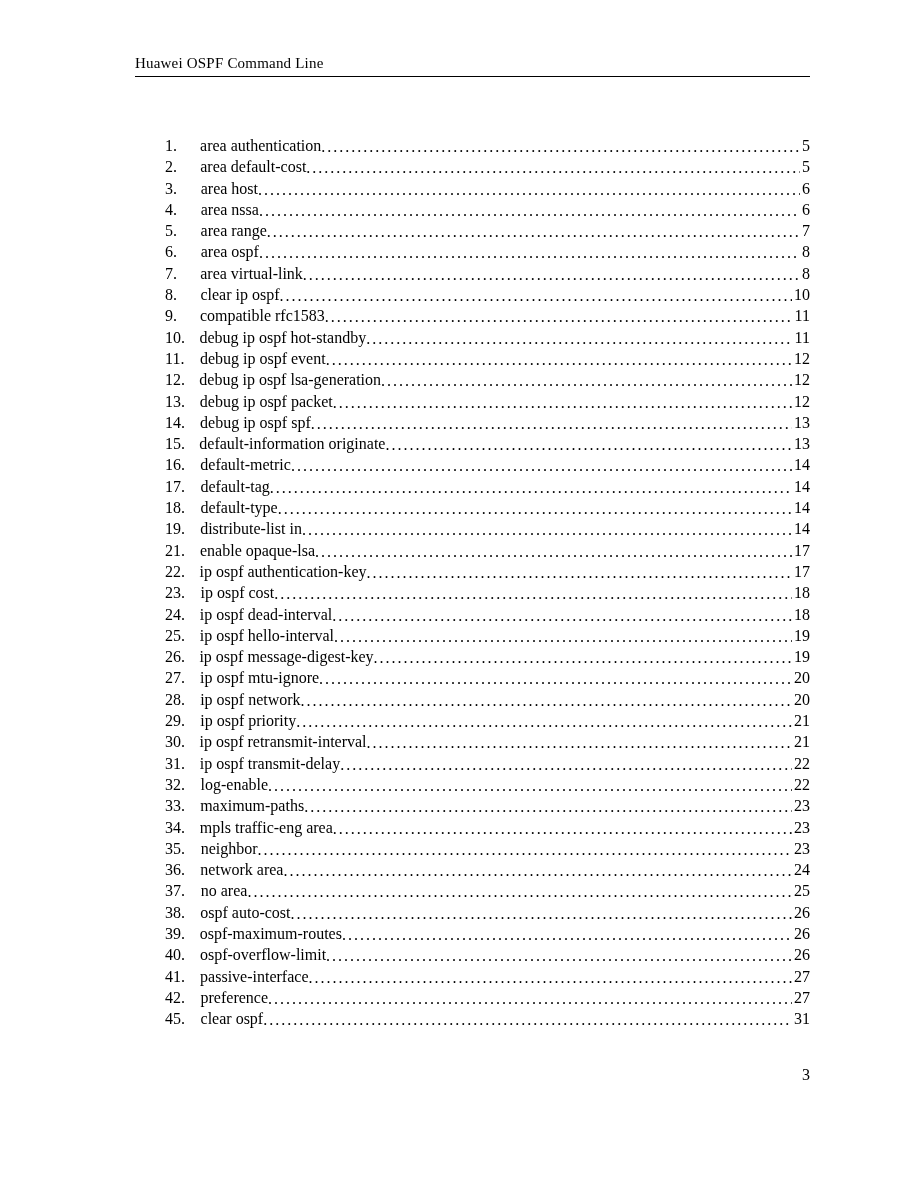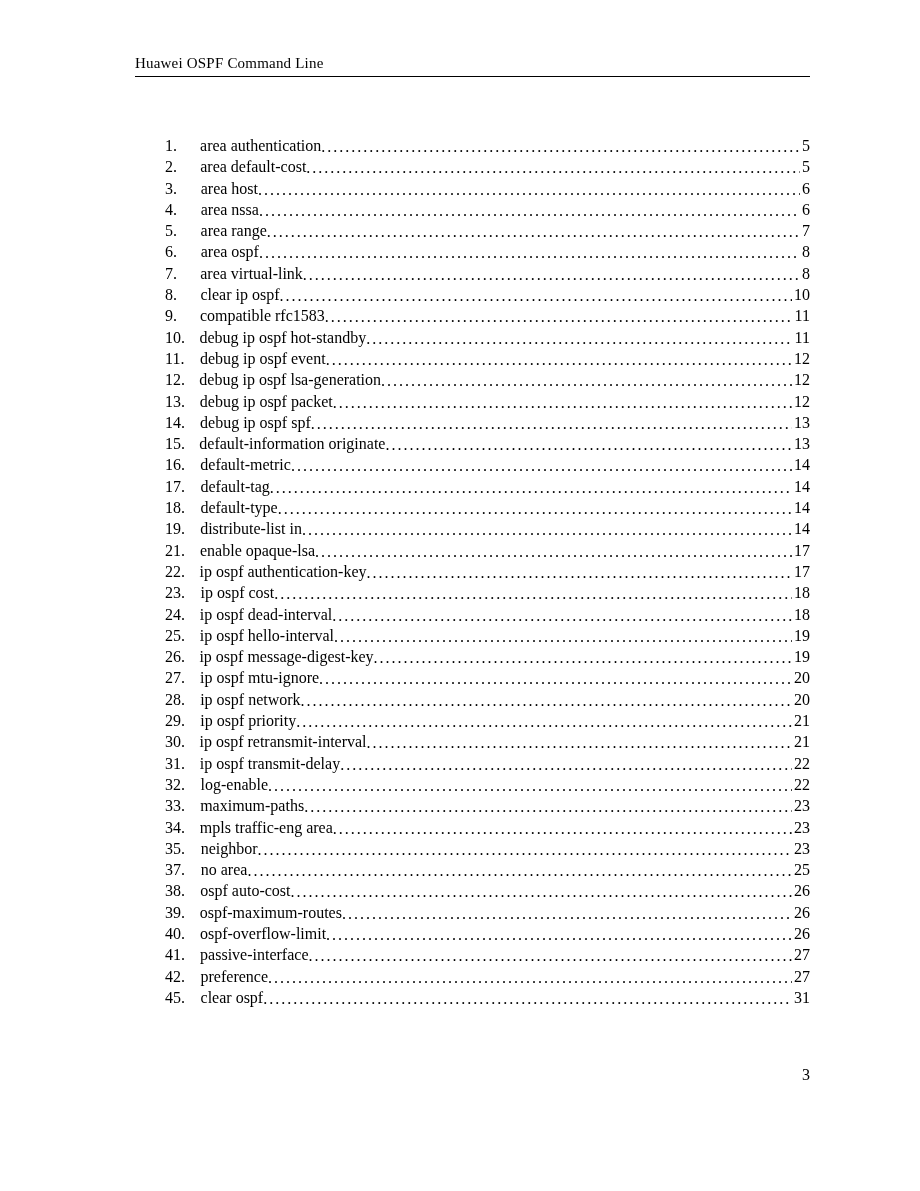--- a/index.html
+++ b/index.html
@@ -313,20 +313,27 @@
         <span class="toc-page">23</span>
       </div>
       <div class="toc-row">
         <span class="toc-num">35.</span>
         <span class="toc-gap"></span>
         <span class="toc-title">neighbor</span>
         <span class="toc-leader"></span>
         <span class="toc-page">23</span>
       </div>
       <div class="toc-row">
+        <span class="toc-num">36.</span>
+        <span class="toc-gap"></span>
+        <span class="toc-title">network area</span>
+        <span class="toc-leader"></span>
+        <span class="toc-page">24</span>
+      </div>
+      <div class="toc-row">
         <span class="toc-num">37.</span>
         <span class="toc-gap"></span>
         <span class="toc-title">no area</span>
         <span class="toc-leader"></span>
         <span class="toc-page">25</span>
       </div>
       <div class="toc-row">
         <span class="toc-num">38.</span>
         <span class="toc-gap"></span>
         <span class="toc-title">ospf auto-cost</span>

